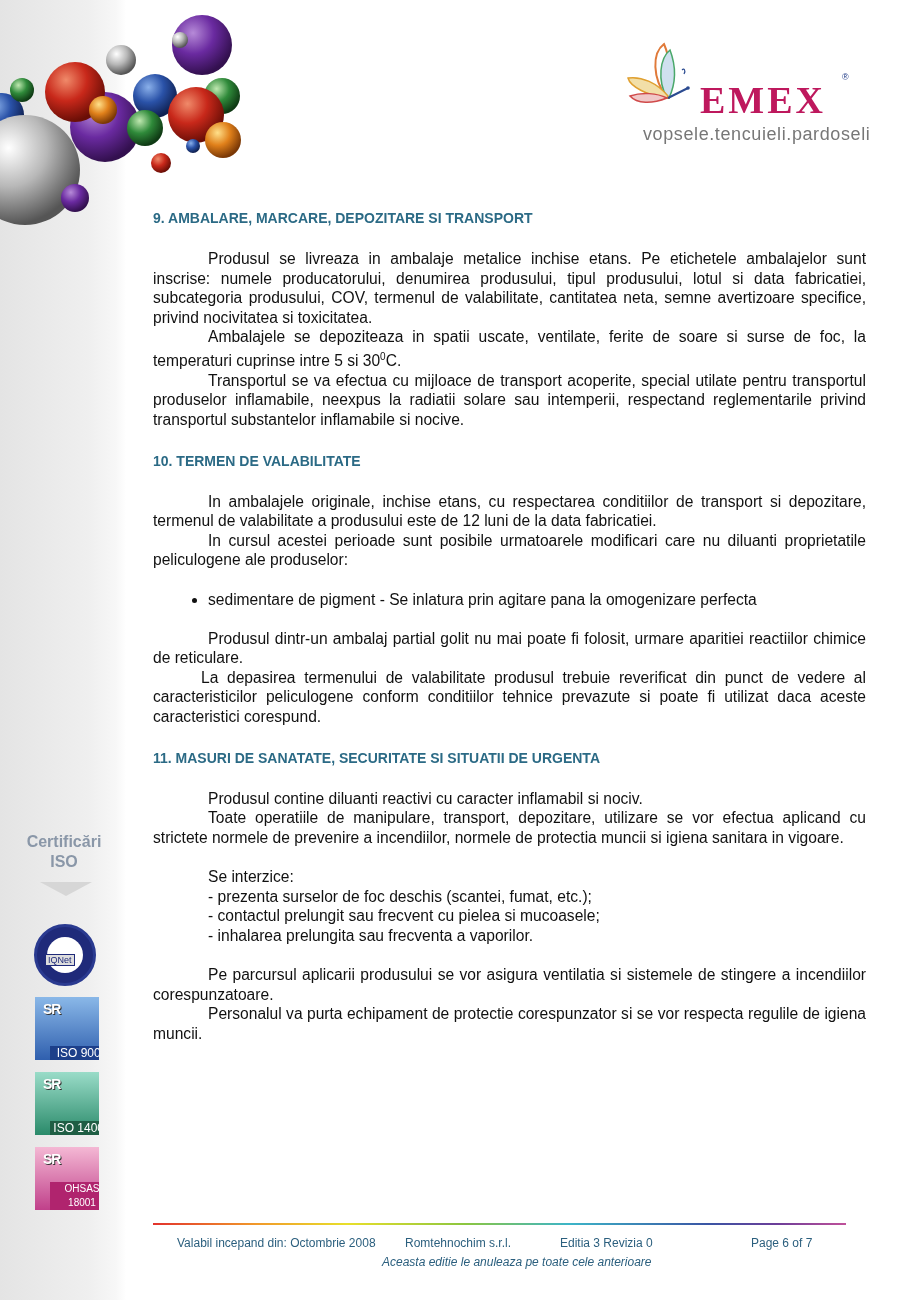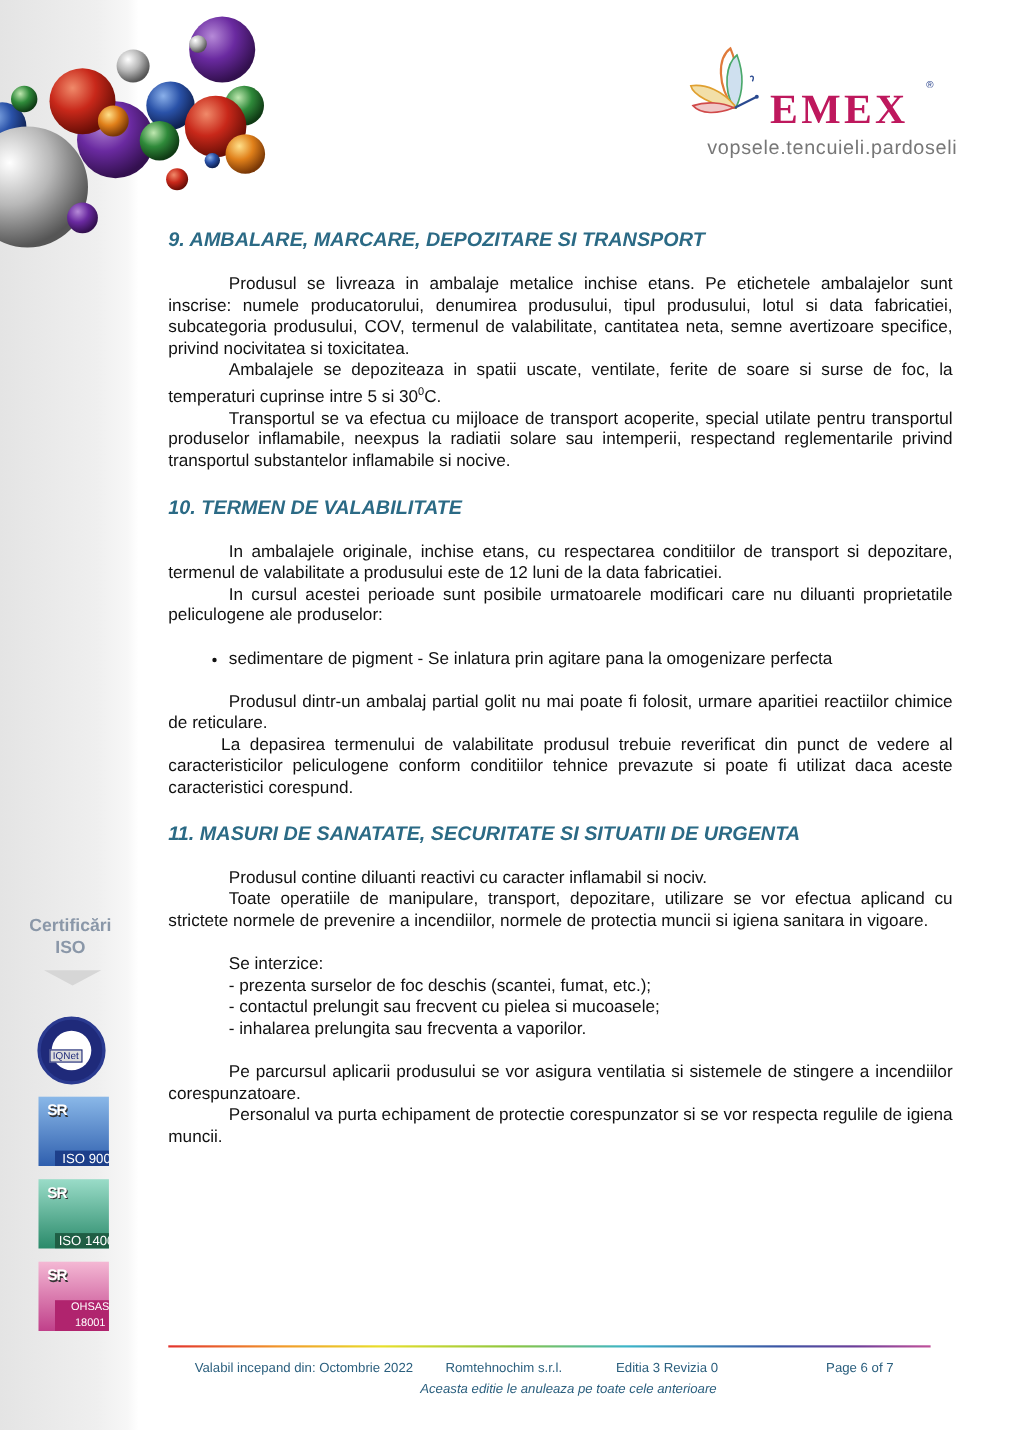--- a/index.html
+++ b/index.html
@@ -7,21 +7,21 @@
          font-family:"Liberation Sans", sans-serif; color:#111; }
   .sidebar { position:absolute; left:0; top:0; width:126px; height:1300px;
              background:linear-gradient(to right, #e4e4e4 0%, #efefef 70%, #f7f7f7 92%, #ffffff 100%); }
   .bubbles { position:absolute; left:0; top:0; width:260px; height:240px; }
   .logo { position:absolute; left:622px; top:38px; width:240px; height:105px; }
   .logo .word { position:absolute; left:78px; top:40px; font-family:Liberation Serif, serif; font-weight:bold;
                 font-size:38px; letter-spacing:3px; color:#be185d; }
   .logo .reg { position:absolute; left:220px; top:34px; font-size:9px; color:#1f3a86; }
   .logo .tag { position:absolute; left:21px; top:86px; font-size:18px; letter-spacing:0.6px; color:#777; }
   .content { position:absolute; left:153px; top:207px; width:713px; font-size:15.6px; line-height:19.6px; }
-  h2 { margin:0; font-size:18px; font-weight:bold; color:#2b6a85; line-height:22px;font-style:italic; }
+  h2 { margin:0; font-size:14px; font-weight:bold; color:#2b6a85; line-height:22px; }
   p { margin:0; text-align:justify; }
   .ind { text-indent:55px; }
   .ind2 { text-indent:48px; }
   .gap { height:19.6px; }
   .sec-gap { height:20px; }
   .h-gap { height:20px; }
   ul { margin:0; padding-left:55px; list-style:disc; }
   .cert { position:absolute; left:0; top:832px; width:126px; }
   .cert .title { text-align:center; font-weight:bold; color:#8a97a8; font-size:16px; line-height:20px; margin-left:2px; }
   .cert .arrow { width:0; height:0; margin:10px auto 0; margin-left:40px;
@@ -167,17 +167,17 @@
     <span class="std" style="background:#1f5e44;">ISO 14001</span>
   </div>
   <div class="srac" style="top:315px;background:linear-gradient(#f4b8d4,#c0408a);">
     <span class="logo-txt">SR</span>
       <span class="logo-txt2">AC</span>
     <span class="std" style="background:#b0246e;font-size:10px;">OHSAS 18001</span>
   </div>
 </div>
 
 <div class="footer-line"></div>
-<span class="footer" style="left:177px">Valabil incepand din: Octombrie 2022</span>
+<span class="footer" style="left:177px">Valabil incepand din: Octombrie 2008</span>
 <span class="footer" style="left:405px">Romtehnochim s.r.l.</span>
 <span class="footer" style="left:560px">Editia 3 Revizia 0</span>
 <span class="footer" style="left:751px">Page 6 of 7</span>
 <span class="footer-i">Aceasta editie le anuleaza pe toate cele anterioare</span>
 
 </body></html>

